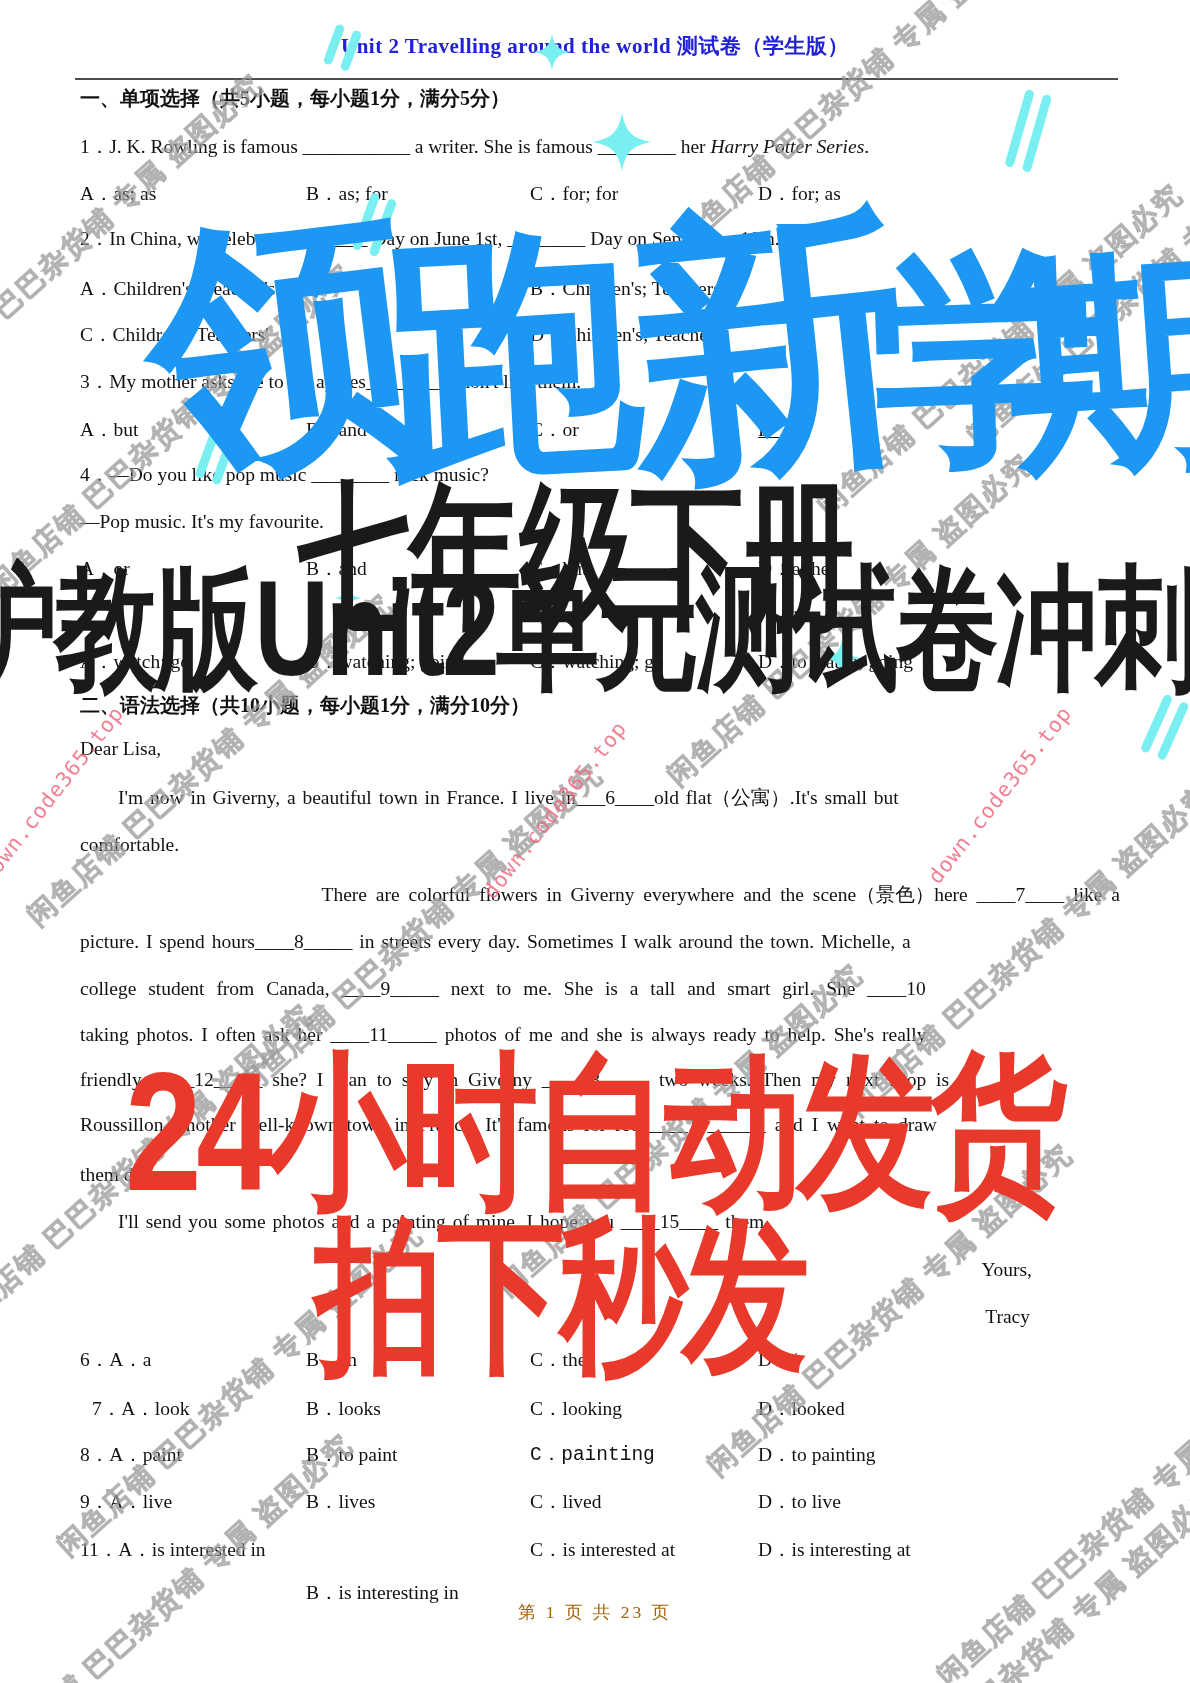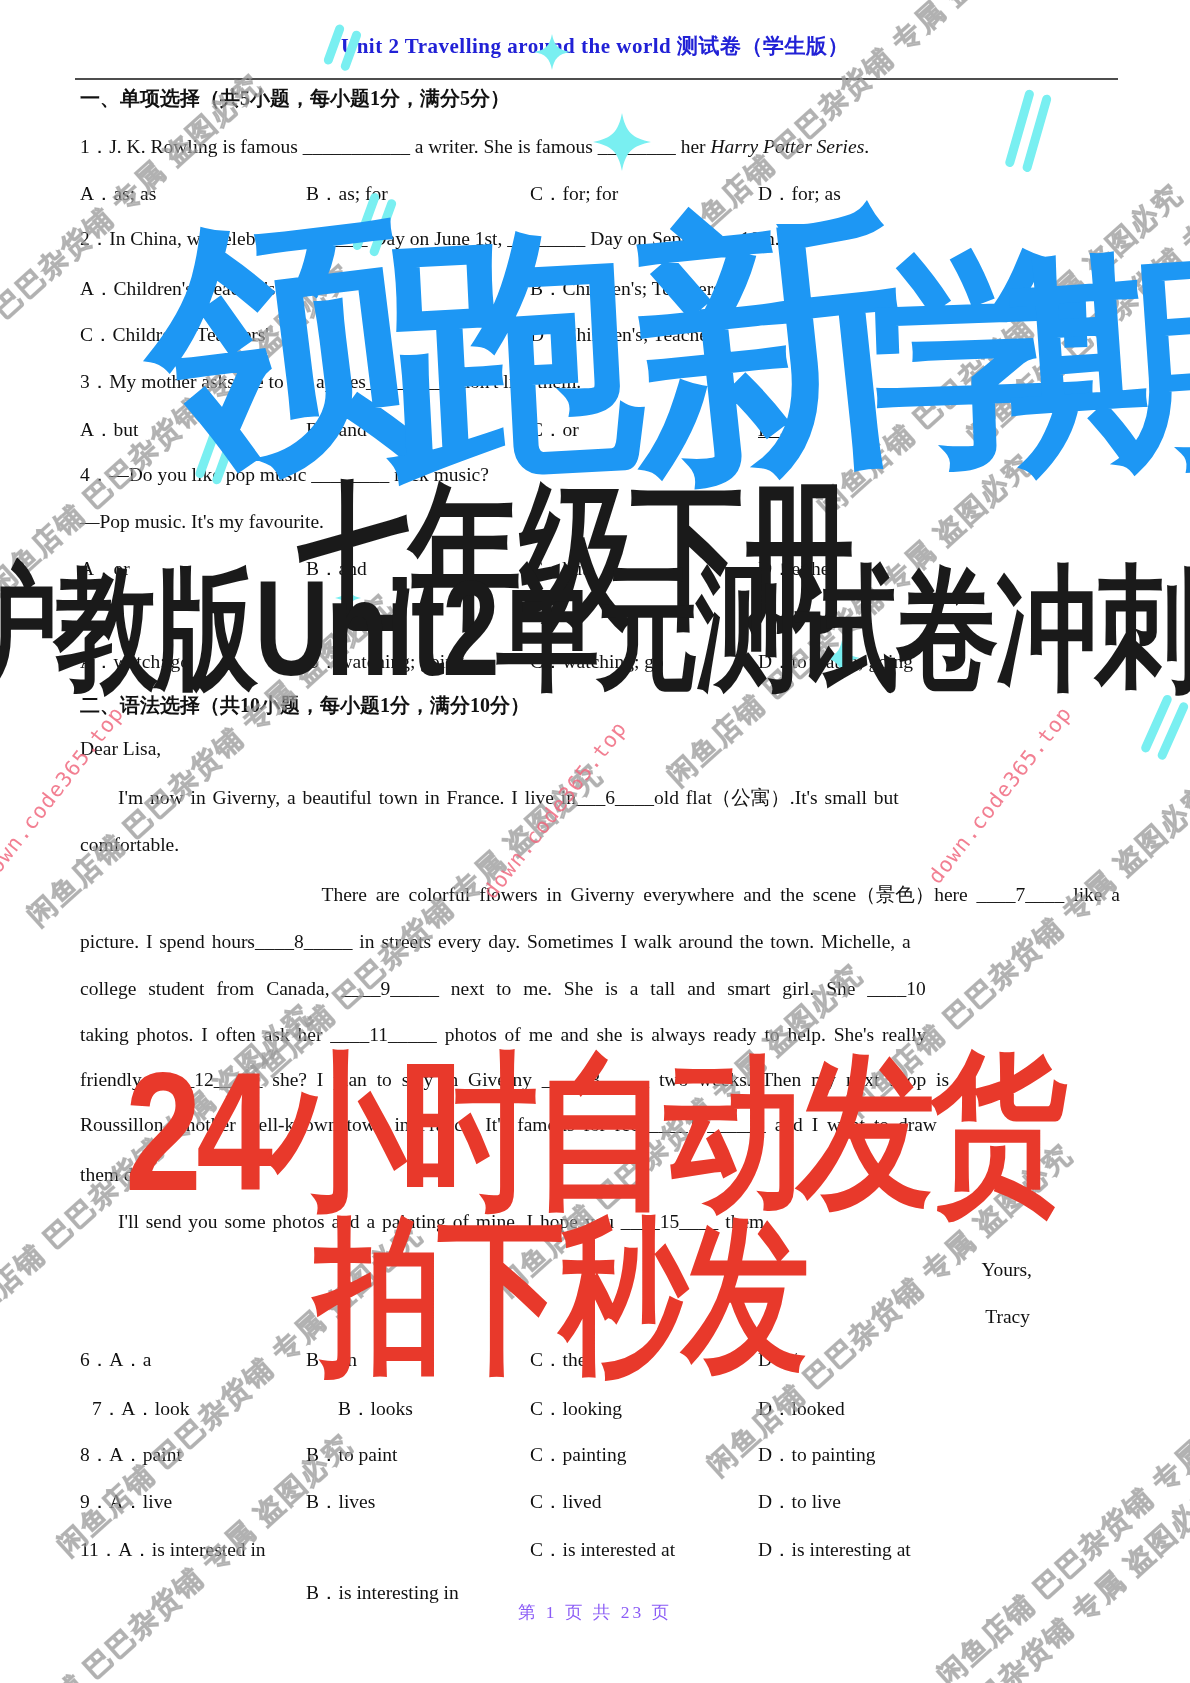--- a/index.html
+++ b/index.html
@@ -12,21 +12,21 @@
   .title{position:absolute;left:0;right:0;top:32px;text-align:center;
          font-size:21px;font-weight:bold;color:#2121d6;letter-spacing:.5px;}
   .rule{position:absolute;left:75px;right:72px;top:78px;height:2px;background:#4d4d4d;}
   .line{position:absolute;left:80px;right:70px;font-size:19.5px;line-height:26px;white-space:nowrap;}
   .line.sec{font-weight:bold;font-size:20px;}
   .line.ind{text-indent:38px;}
   .line.right{left:auto;text-align:right;}
   .opt{position:absolute;top:0;white-space:nowrap;}
   .italic{font-style:italic;}
   .footer{position:absolute;left:0;right:0;top:1600px;text-align:center;
-          font-size:17.5px;letter-spacing:3px;color:#8b5cf6;}
+          font-size:17.5px;letter-spacing:3px;color:#a16207;}
 
   
   .wm-gray{position:absolute;z-index:2;font-size:28px;letter-spacing:2px;white-space:nowrap;
            font-family:"Liberation Sans","DejaVu Sans",sans-serif;font-weight:bold;
            color:rgba(172,172,172,.42);-webkit-text-stroke:1px rgba(148,148,148,.6);
            transform:translate(-50%,-50%) rotate(-42deg);}
   .wm-pink{position:absolute;z-index:3;font-size:21px;letter-spacing:1px;white-space:nowrap;
            font-family:"DejaVu Sans Mono","Liberation Mono",monospace;
            transform:translate(-50%,-50%) rotate(-52deg);opacity:.85;}
   .decor{position:absolute;z-index:4;}
@@ -106,28 +106,28 @@
       <div class="line right" style="top: 1257px; right: 158px;">Yours,</div>
       <div class="line right" style="top: 1304px; right: 160px;">Tracy</div>
       <div class="line" style="top: 1347px;">
         <span class="opt" style="left: 0px;">6．A．a</span>
         <span class="opt" style="left: 226px;">B．an</span>
         <span class="opt" style="left: 450px;">C．the</span>
         <span class="opt" style="left: 678px;">D．/</span>
       </div>
       <div class="line" style="top: 1396px;">
         <span class="opt" style="left: 12px;">7．A．look</span>
-        <span class="opt" style="left: 226px; margin-left: 32px;">B．looks</span>
+        <span class="opt" style="left: 226px;">B．looks</span>
         <span class="opt" style="left: 450px;">C．looking</span>
         <span class="opt" style="left: 678px;">D．looked</span>
       </div>
       <div class="line" style="top: 1442px;">
         <span class="opt" style="left: 0px;">8．A．paint</span>
         <span class="opt" style="left: 226px;">B．to paint</span>
-        <span class="opt" style="left: 450px;">C．painting</span>
+        <span class="opt" style="left: 450px; font-family: Liberation Mono, monospace;">C．painting</span>
         <span class="opt" style="left: 678px;">D．to painting</span>
       </div>
       <div class="line" style="top: 1489px;">
         <span class="opt" style="left: 0px;">9．A．live</span>
         <span class="opt" style="left: 226px;">B．lives</span>
         <span class="opt" style="left: 450px;">C．lived</span>
         <span class="opt" style="left: 678px;">D．to live</span>
       </div>
       <div class="line" style="top: 1537px;">
         <span class="opt" style="left: 0px;">11．A．is interested in</span>

